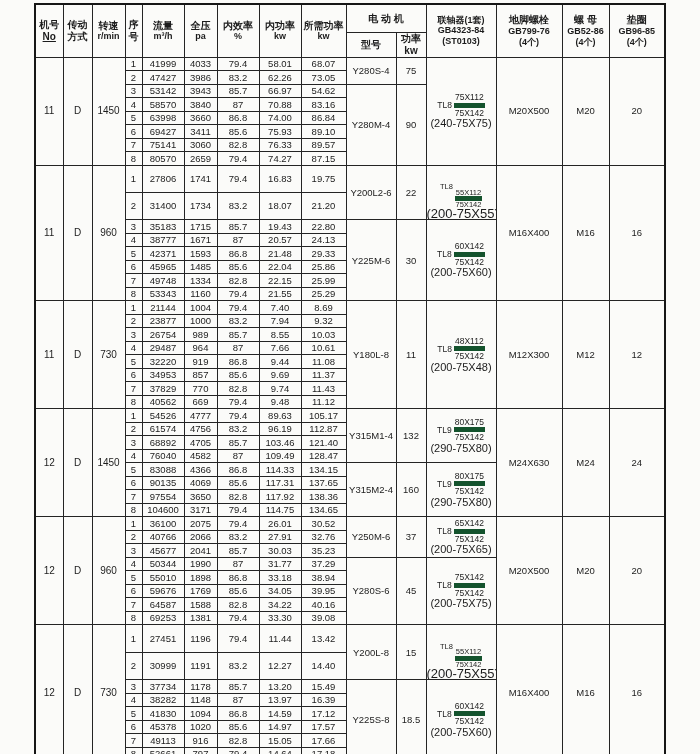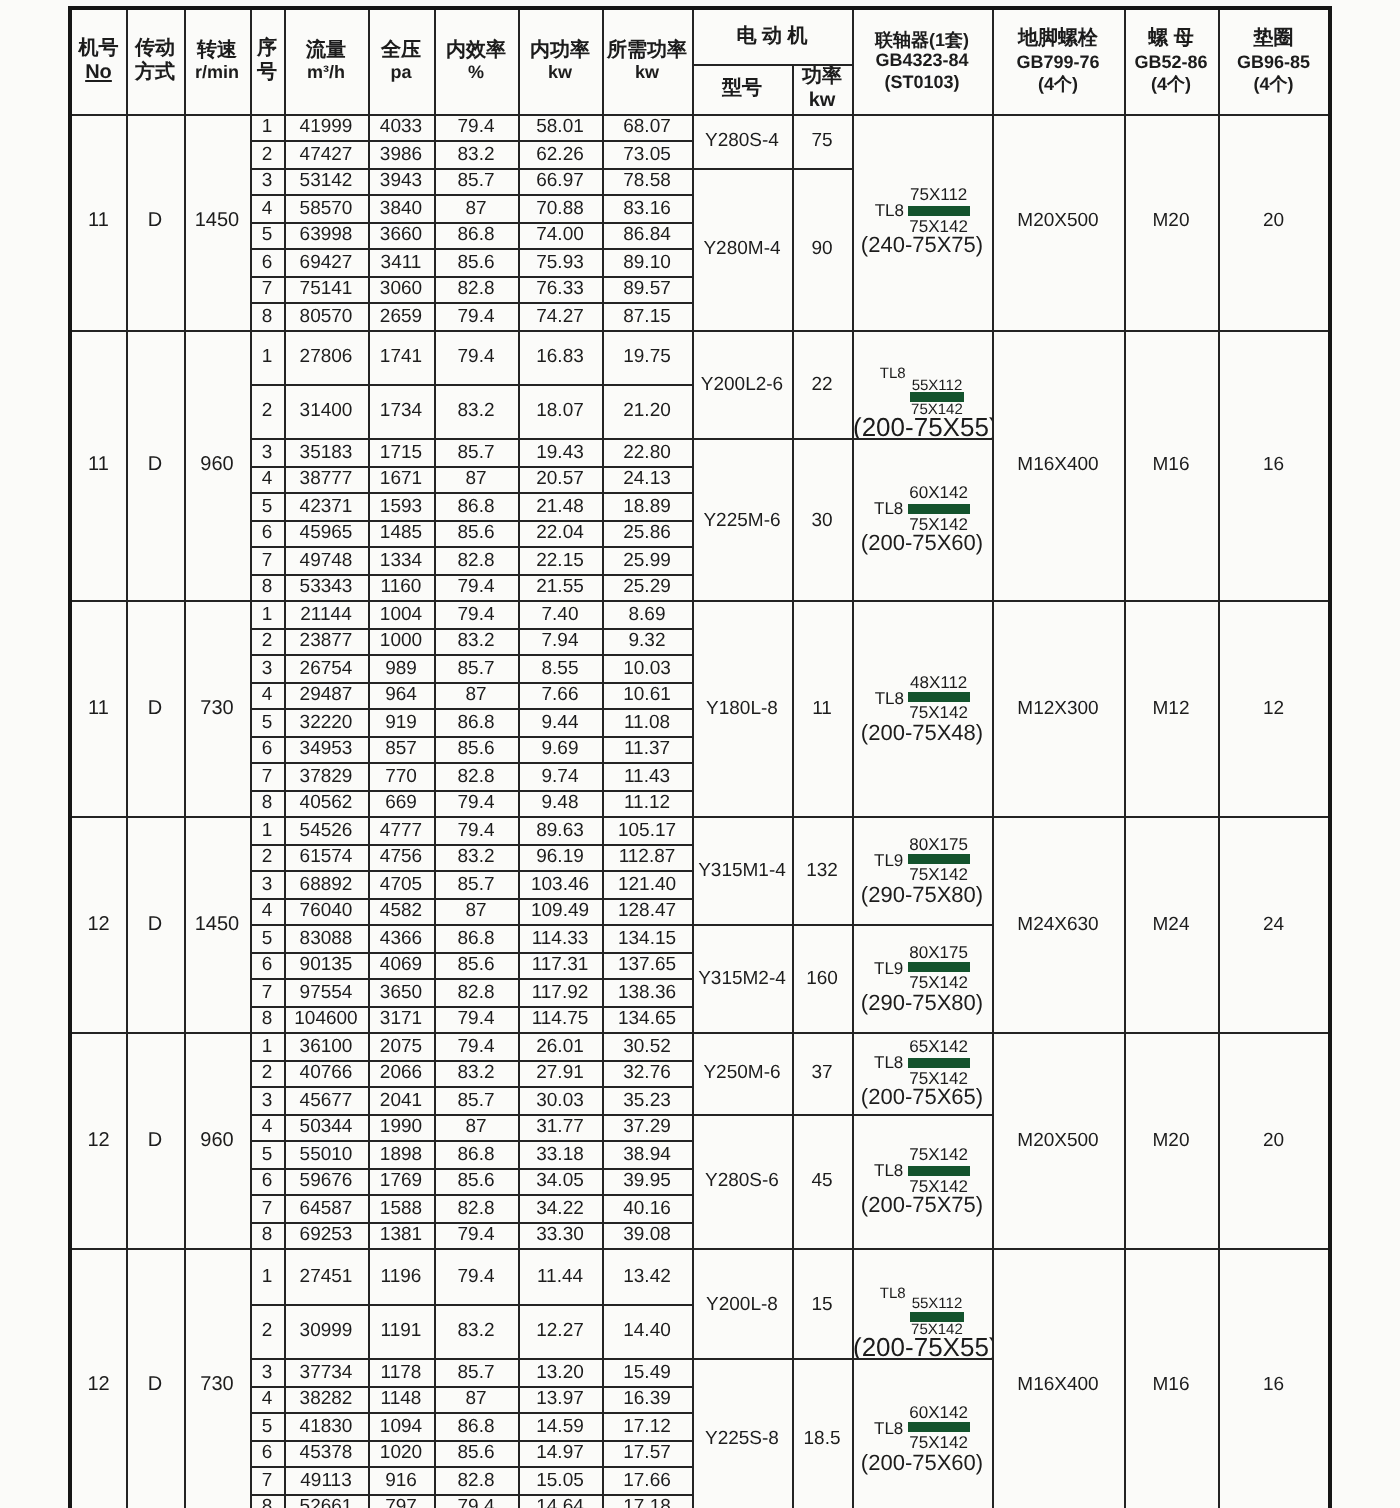--- a/index.html
+++ b/index.html
@@ -166,21 +166,21 @@
           <td>83.2</td>
           <td>62.26</td>
           <td>73.05</td>
         </tr>
         <tr>
           <td>3</td>
           <td>53142</td>
           <td>3943</td>
           <td>85.7</td>
           <td>66.97</td>
-          <td>78.58</td>
+          <td>54.62</td>
           <td rowspan="6">Y280M-4</td>
           <td rowspan="6">90</td>
         </tr>
         <tr>
           <td>4</td>
           <td>58570</td>
           <td>3840</td>
           <td>87</td>
           <td>70.88</td>
           <td>83.16</td>
@@ -278,21 +278,21 @@
           <td>87</td>
           <td>20.57</td>
           <td>24.13</td>
         </tr>
         <tr>
           <td>5</td>
           <td>42371</td>
           <td>1593</td>
           <td>86.8</td>
           <td>21.48</td>
-          <td>18.89</td>
+          <td>29.33</td>
         </tr>
         <tr>
           <td>6</td>
           <td>45965</td>
           <td>1485</td>
           <td>85.6</td>
           <td>22.04</td>
           <td>25.86</td>
         </tr>
         <tr>

